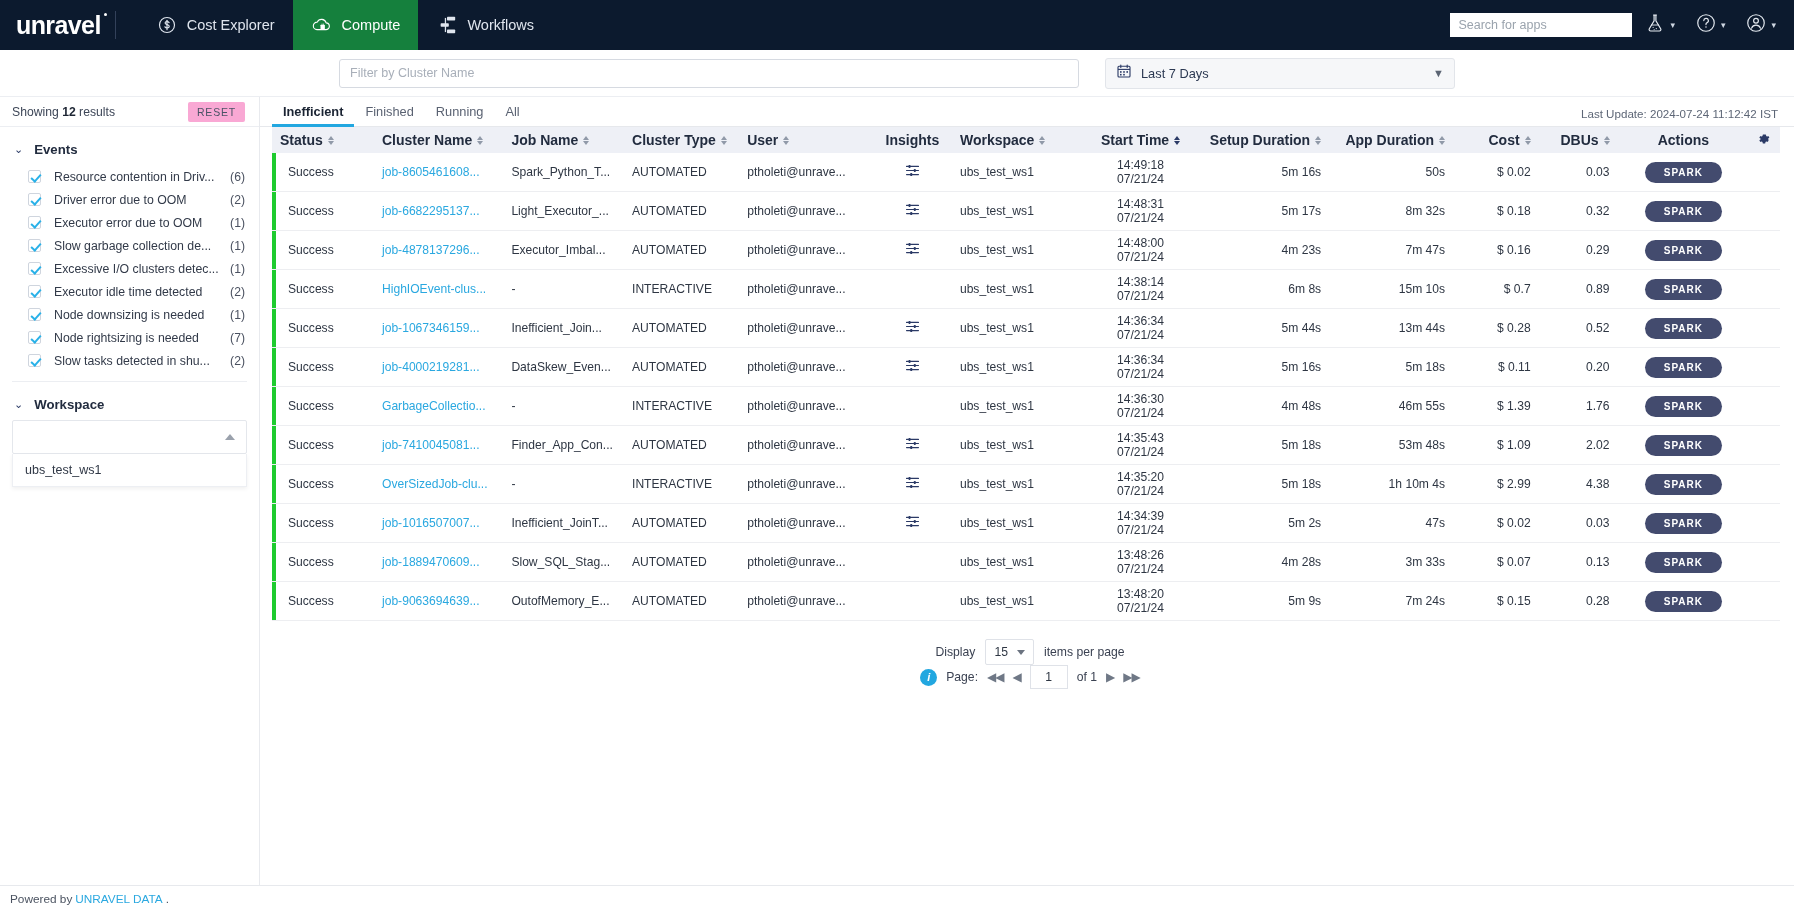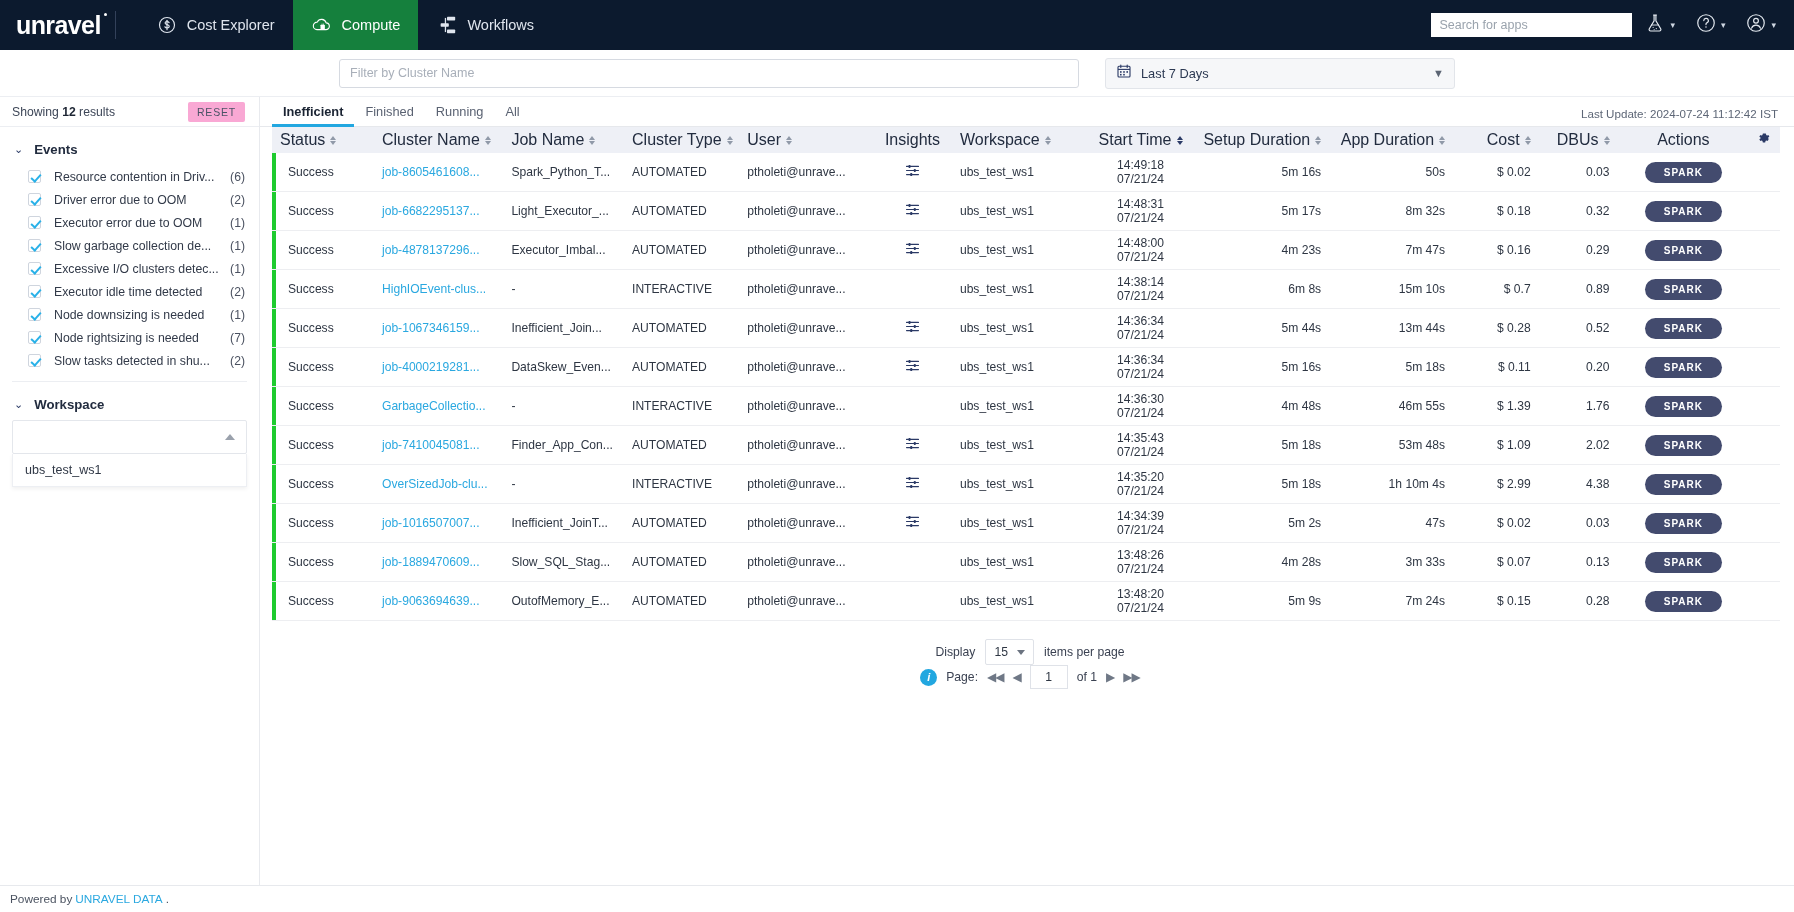--- a/index.html
+++ b/index.html
@@ -38,21 +38,21 @@
   }
   .navitem.active { background: #15803d; color: #ffffff; }
   .navicon { width: 22px; height: 22px; display: inline-flex; align-items: center; justify-content: center; }
   .navicon svg { display:block; }
 
   .nav-right {
     position: absolute; right: 10px; top: 0; height: 50px;
     display: flex; align-items: center; gap: 4px;
   }
   .search-apps {
-    width: 201px; height: 24px; background: #ffffff;
+    width: 182px; height: 24px; background: #ffffff;
     border: none; outline: none; padding: 0 8px;
     font-family: "Liberation Sans", sans-serif; font-size: 12.5px; color: #333;
   }
   .search-apps::placeholder { color: #9aa3ad; }
   .nav-ic-group {
     display: flex; align-items: center; gap: 2px;
     padding: 0 8px; cursor: pointer;
   }
   .nav-ic-group .cv { color: #cfd7e2; font-size: 9px; margin-left: 2px; }
 
@@ -169,21 +169,21 @@
     display: flex; align-items: center; justify-content: space-between;
     padding: 18px 16px 14px 12px;
   }
   .tbl-caption { font-size: 14.5px; color: #2b3650; }
   .dl-icon { cursor: pointer; }
 
   .tbl-scroll { padding: 0 14px 0 12px; }
   table { width: 100%; border-collapse: collapse; table-layout: fixed; }
   thead th {
     background: #eef0f6; height: 26px;
-    font-size: 16px; font-weight: 400; color: #222c3f;
+    font-size: 14px; font-weight: 700; color: #222c3f;
     padding: 0 8px; text-align: left; white-space: nowrap;
   }
   th .thwrap { display: flex; align-items: center; gap: 5px; }
   th.ralign .thwrap { justify-content: flex-end; }
   th.calign .thwrap { justify-content: center; }
   .sorticon { display: inline-flex; flex-direction: column; gap: 1px; }
   .sorticon i {
     width: 0; height: 0; display: block;
     border-left: 3.5px solid transparent; border-right: 3.5px solid transparent;
   }

